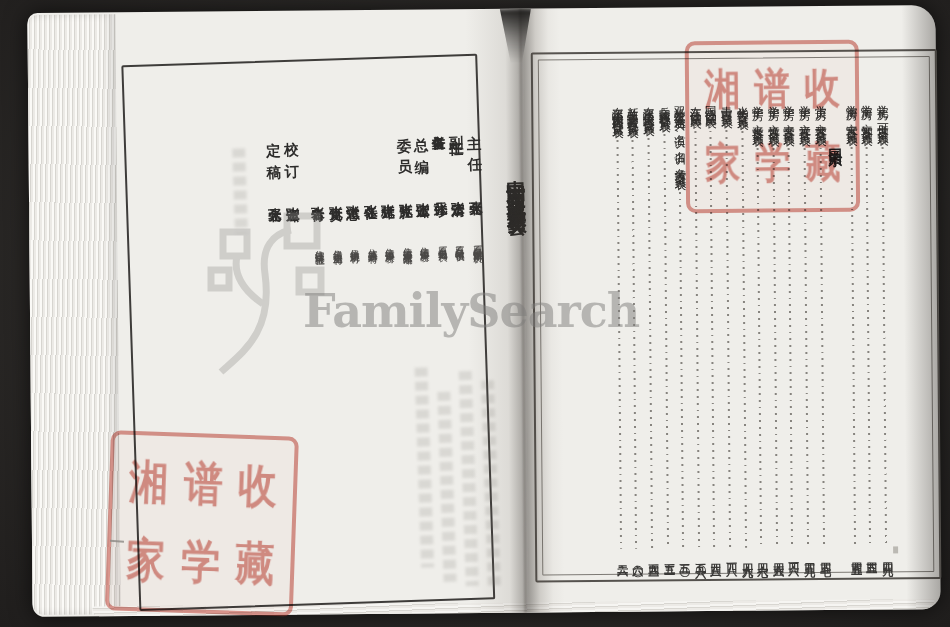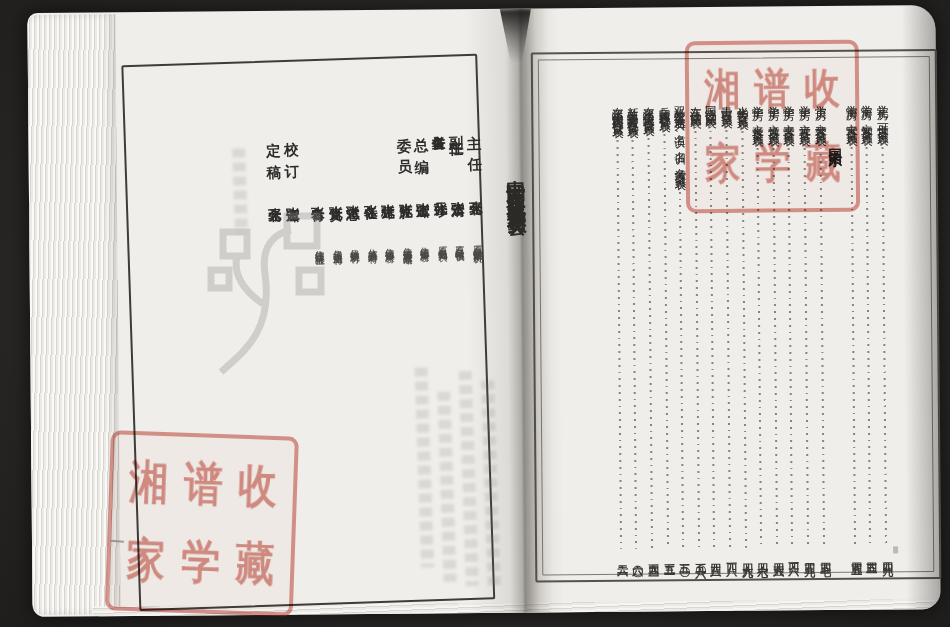--- a/index.html
+++ b/index.html
@@ -234,13 +234,14 @@
   <svg class="wm-tree" width="130" height="165" viewBox="0 0 130 165">
     <g fill="none" stroke="#8d8c8a" stroke-width="7">
       <path d="M18 160 C 40 140, 70 120, 62 62 C 58 35, 70 22, 88 18"></path>
       <path d="M60 92 C 40 78, 30 62, 34 44"></path>
       <rect x="84" y="4" width="30" height="30"></rect>
       <rect x="20" y="20" width="24" height="24"></rect>
       <rect x="96" y="58" width="22" height="22"></rect>
       <rect x="8" y="58" width="18" height="18"></rect>
     </g>
   </svg>
+  <div class="wm-text">FamilySearch</div>
 </div>
 
 </body></html>

